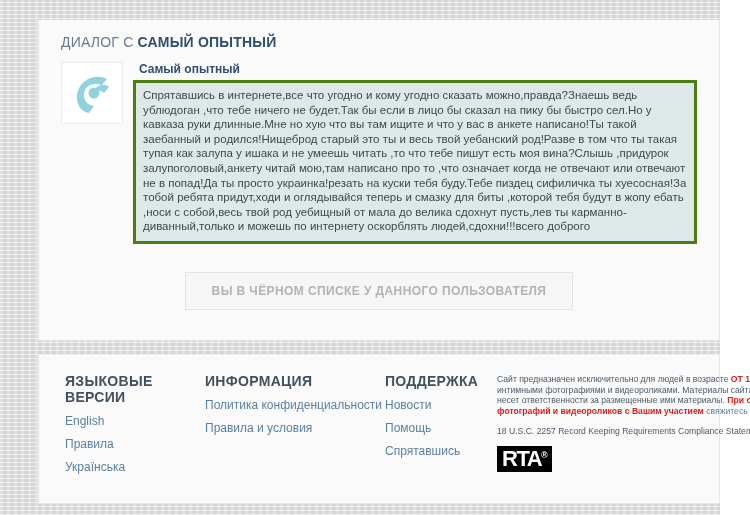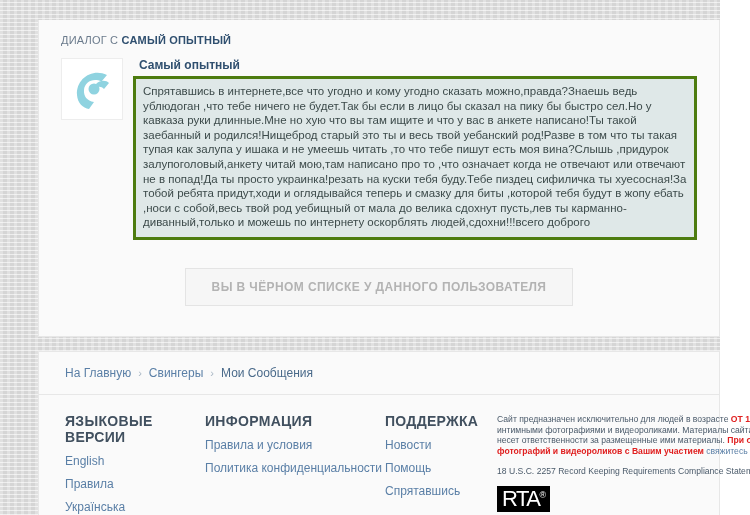--- a/index.html
+++ b/index.html
@@ -51,21 +51,21 @@
     width: 682px;
     box-sizing: border-box;
     padding: 0 0 30px 0;
   }
   .dialog-head {
     display: flex;
     align-items: baseline;
     padding: 14px 22px 12px 22px;
   }
   .dialog-title {
-    font-size: 11px;
+    font-size: 14px;
     color: #6b7b8c;
     letter-spacing: .2px;
     white-space: nowrap;
   }
   .dialog-title b {
     color: #2f4f6f;
     font-weight: bold;
   }
   .dialog-actions {
     margin-left: 30px;
@@ -199,21 +199,21 @@
     margin-top: 10px;
     font-size: 8.6px;
     color: #4a5a6a;
   }
   .rta {
     margin-top: 9px;
     display: inline-block;
     background: #000000;
     color: #ffffff;
     font-family: "Liberation Sans", sans-serif;
-    font-weight: normal;
+    font-weight: bold;
     font-size: 22px;
     letter-spacing: -1.5px;
     padding: 1px 4px 2px 5px;
     line-height: 1.05;
   }
   .rta sup { font-size: 9px; letter-spacing: 0; vertical-align: super; }
 </style>
 </head>
 <body>
 
@@ -246,39 +246,34 @@
     </div>
 
     <div class="notice-wrap">
       <div class="notice">ВЫ В ЧЁРНОМ СПИСКЕ У ДАННОГО ПОЛЬЗОВАТЕЛЯ</div>
     </div>
 
   </div>
 
   <div class="gap"></div>
 
-  <div class="crumb-card">
-    <div class="crumb">
-      <a href="#">На Главную</a><span class="chev">›</span><a href="#">Свингеры</a><span class="chev">›</span><span class="cur">Мои Сообщения</span>
-    </div>
-  </div>
 
   <div class="footer-card">
 
     <div class="fcol c1">
       <h4>ЯЗЫКОВЫЕ ВЕРСИИ</h4>
       <a href="#">English</a>
       <a href="#">Правила</a>
       <a href="#">Українська</a>
     </div>
 
     <div class="fcol c2">
       <h4>ИНФОРМАЦИЯ</h4>
+      <a href="#">Политика конфиденциальности</a>
       <a href="#">Правила и условия</a>
-      <a href="#">Политика конфиденциальности</a>
     </div>
 
     <div class="fcol c3">
       <h4>ПОДДЕРЖКА</h4>
       <a href="#">Новости</a>
       <a href="#">Помощь</a>
       <a href="#">Спрятавшись</a>
     </div>
 
     <div class="legal">

